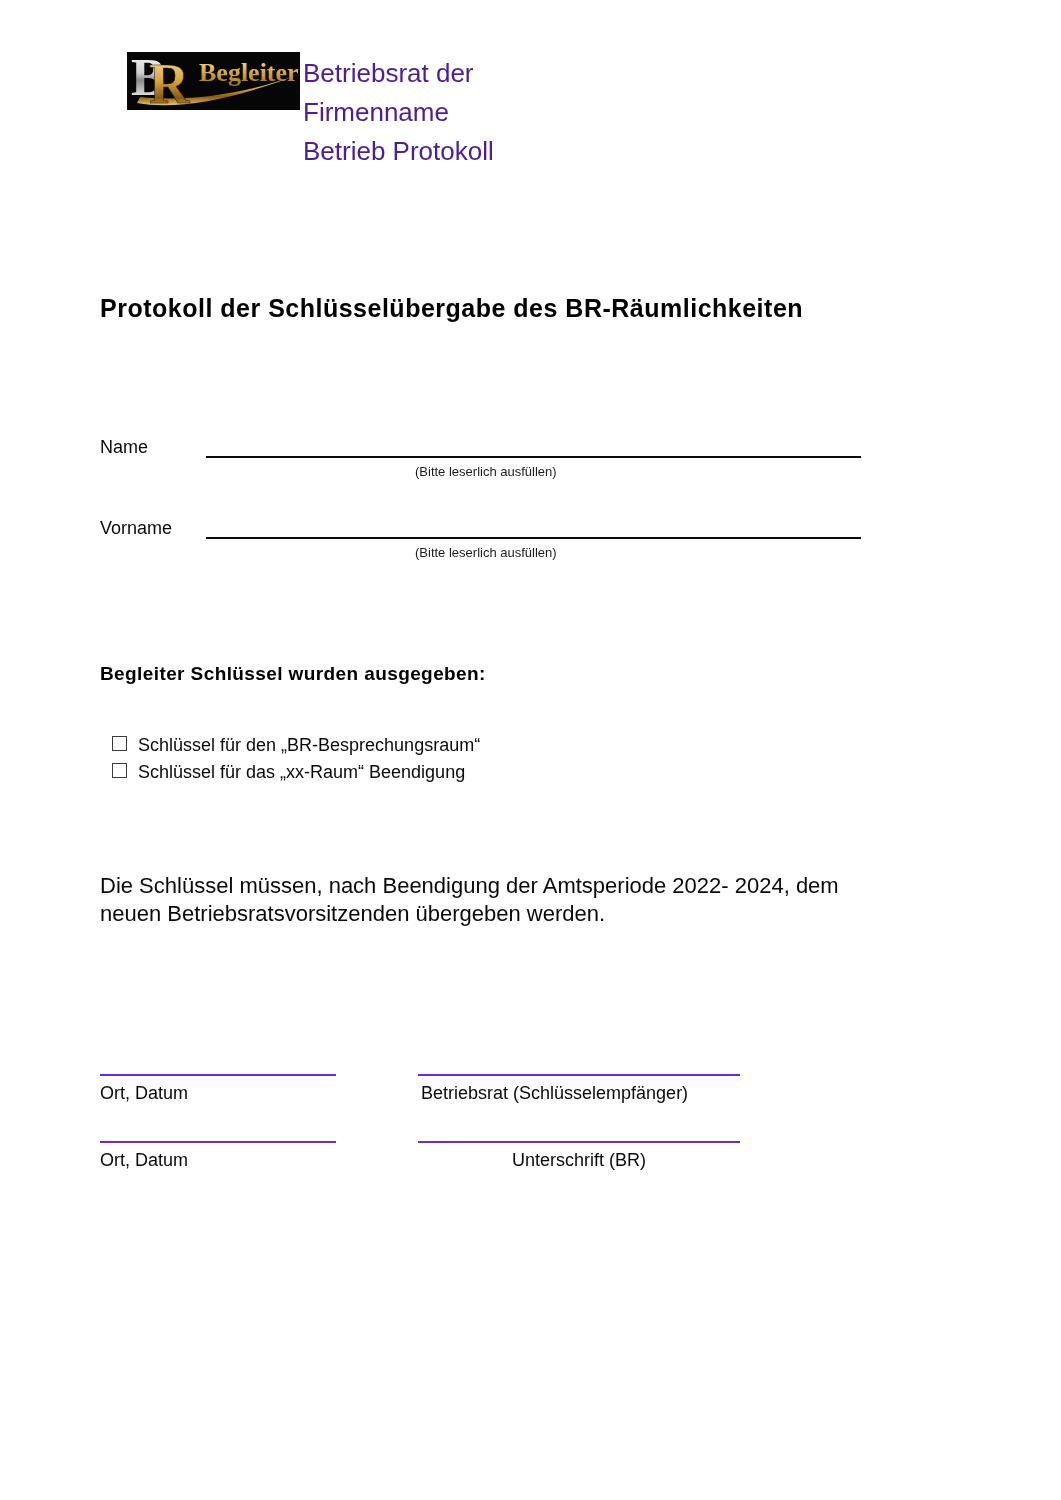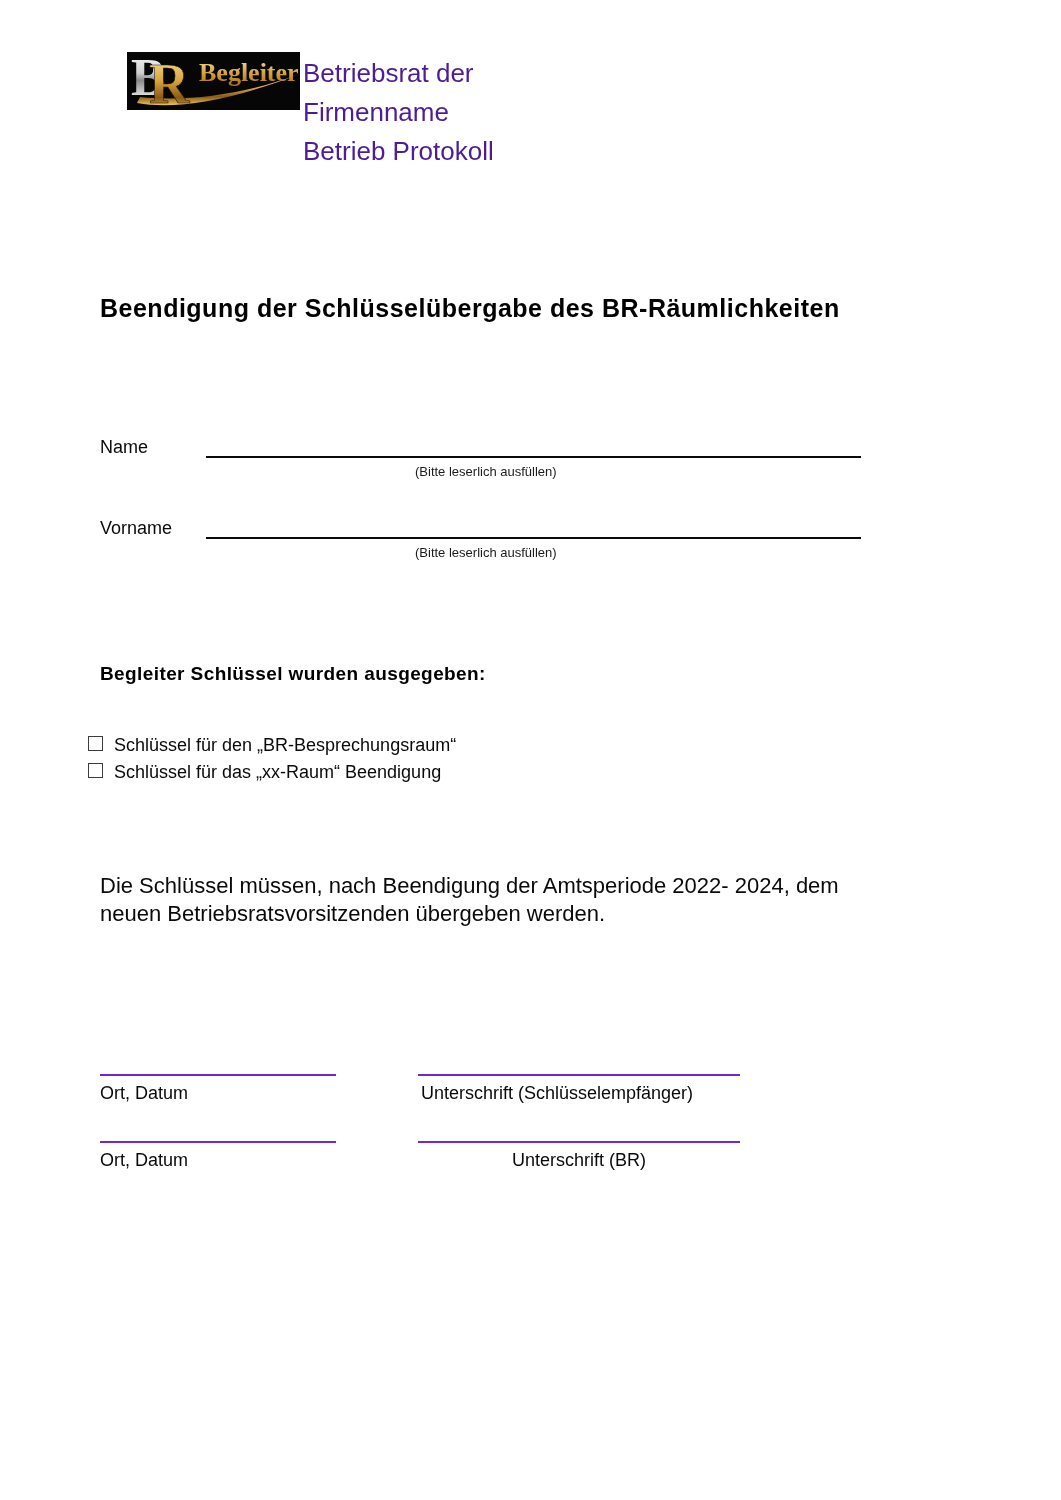--- a/index.html
+++ b/index.html
@@ -86,21 +86,21 @@
     top: 663px;
     left: 100px;
     font-size: 19px;
     font-weight: bold;
     letter-spacing: 0.4px;
     color: #000000;
     white-space: nowrap;
   }
   .checkbox-row {
     position: absolute;
-    left: 88px;
+    left: 112px;
     display: flex;
     align-items: flex-start;
     font-size: 18px;
     line-height: 22px;
     white-space: nowrap;
   }
   .checkbox-row-1 { top: 734px; }
   .checkbox-row-2 { top: 761px; }
   .cb-box {
     display: inline-block;
@@ -178,21 +178,21 @@
       <text x="22" y="51" font-family="'Liberation Serif', serif" font-weight="bold" font-size="56" fill="url(#goldGrad)" stroke="#2a1c05" stroke-width="0.6">R</text>
       <text x="72" y="29" font-family="'Liberation Serif', serif" font-weight="bold" font-size="26" fill="url(#goldGradText)">Begleiter</text>
     </svg>
     <div class="company-block">
       <div>Betriebsrat der</div>
       <div>Firmenname</div>
       <div>Betrieb Protokoll</div>
     </div>
   </div>
 
-  <div class="doc-title">Beendigung der Schlüsselübergabe des BR-Räumlichkeiten</div>
+  <div class="doc-title">Protokoll der Schlüsselübergabe des BR-Räumlichkeiten</div>
 
   <div class="field field-name">
     <span class="field-label">Name</span>
     <div class="field-line"></div>
     <div class="field-hint">(Bitte leserlich ausfüllen)</div>
   </div>
 
   <div class="field field-vorname">
     <span class="field-label">Vorname</span>
     <div class="field-line"></div>
@@ -211,21 +211,21 @@
     <span>Schlüssel für das „xx-Raum“ Beendigung</span>
   </div>
 
   <p class="note">Die Schlüssel müssen, nach Beendigung der Amtsperiode 2022- 2024, dem neuen Betriebsratsvorsitzenden übergeben werden.</p>
 
   <div class="sig-row sig-row-1">
     <div class="sig-cell sig-cell-left">
       <div>Ort, Datum</div>
     </div>
     <div class="sig-cell sig-cell-right">
-      <div class="sig-label-indent">Unterschrift (Schlüsselempfänger)</div>
+      <div class="sig-label-indent">Betriebsrat (Schlüsselempfänger)</div>
     </div>
   </div>
 
   <div class="sig-row sig-row-2">
     <div class="sig-cell sig-cell-left">
       <div>Ort, Datum</div>
     </div>
     <div class="sig-cell sig-cell-right">
       <div class="sig-label-center">Unterschrift (BR)</div>
     </div>

